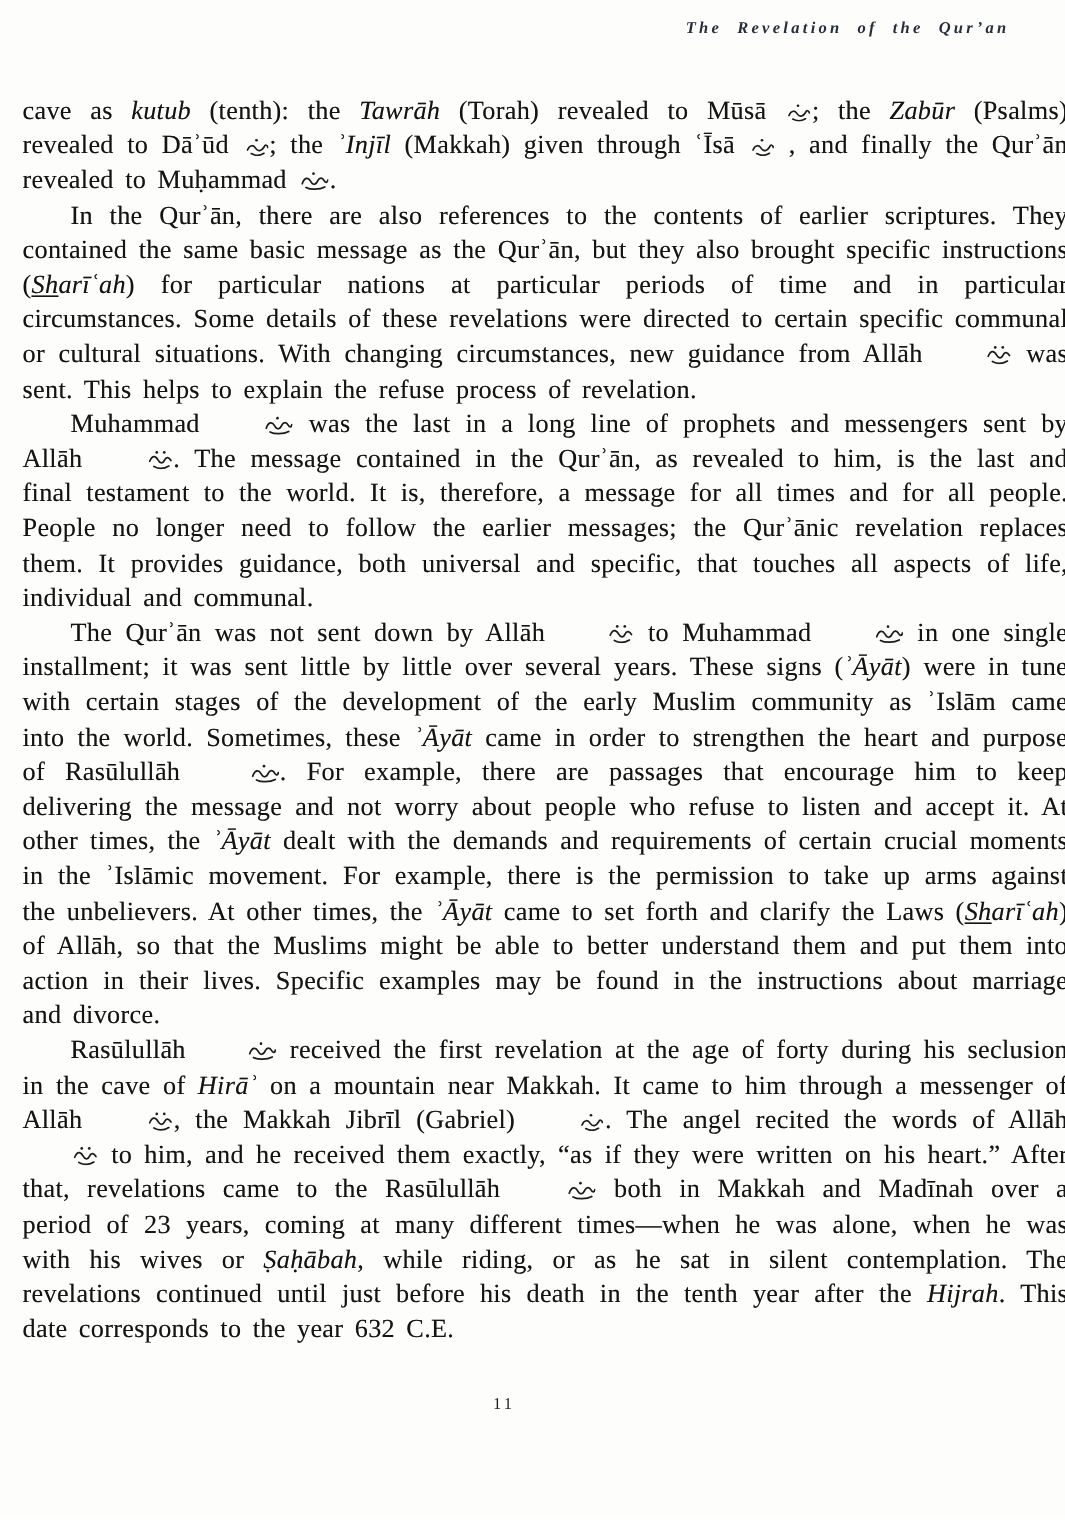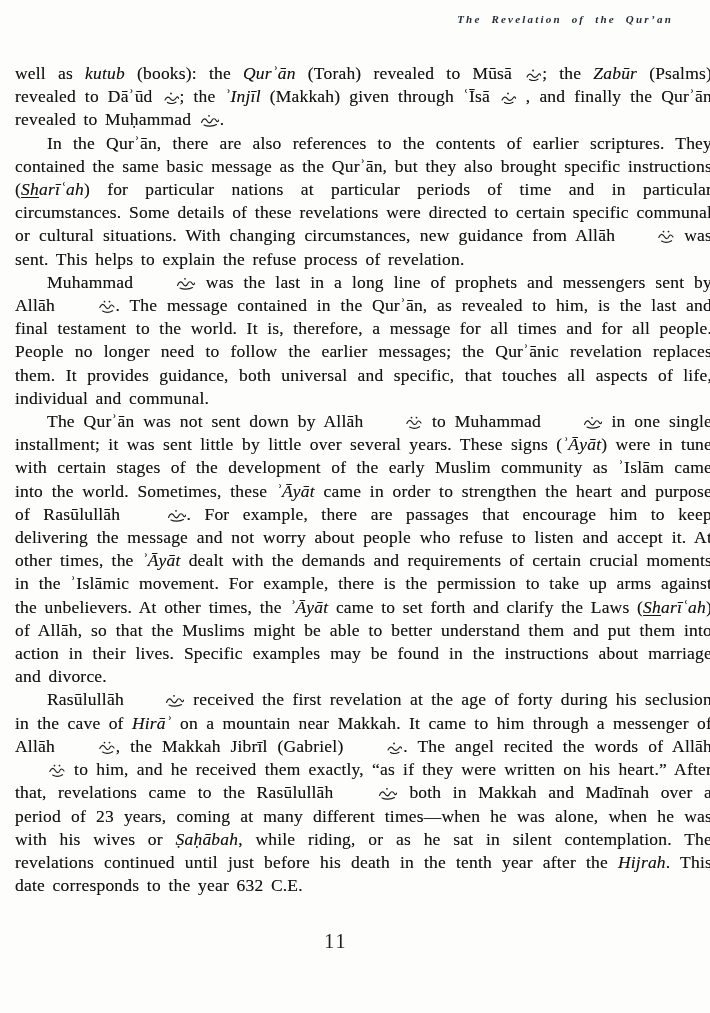--- a/index.html
+++ b/index.html
@@ -38,33 +38,33 @@
     display:inline-block;
     vertical-align:-2px;
     margin:0 1px;
     line-height:0;
   }
   .hon svg{display:inline-block;}
   .page-number{
     position:absolute;
     top:930px;left:0;width:672px;
     text-align:center;
-    font-size:20px;
+    font-size:11px;
     letter-spacing:2px;
     color:#1e1e1e;
   }
 </style>
 </head>
 <body>
 
 <div class="page">
   <div class="running-header">The Revelation of the Qur’an</div>
 
   <div class="body-text">
-      <p class="para"><span>well as </span><span class="i">kutub</span><span> (books): the </span><span class="i">Qurʾān</span><span> (Torah) revealed to Mūsā </span><span class="hon"><svg width="16" height="12" viewBox="0 0 16 12">
+      <p class="para"><span>cave as </span><span class="i">kutub</span><span> (tenth): the </span><span class="i">Tawrāh</span><span> (Torah) revealed to Mūsā </span><span class="hon"><svg width="16" height="12" viewBox="0 0 16 12">
             <path d="M2,8 C3.6,4.2 6,4.6 7.5,6.9 C9,9.2 11.5,8.8 13,6 C13.9,4.2 15.2,4.6 15.6,6.3" fill="none" stroke="#1c1c1c" stroke-width="1.15" stroke-linecap="round"></path>
             <path d="M4.5,10.4 C7,11.8 10.5,11.7 13,10.2" fill="none" stroke="#1c1c1c" stroke-width="1.15" stroke-linecap="round"></path>
             <circle cx="8" cy="1.5" r="0.9" fill="#1c1c1c"></circle>
           </svg></span><span>; the </span><span class="i">Zabūr</span><span> (Psalms) revealed to Dāʾūd </span><span class="hon"><svg width="16" height="12" viewBox="0 0 16 12">
             <path d="M2,8 C3.6,4.2 6,4.6 7.5,6.9 C9,9.2 11.5,8.8 13,6 C13.9,4.2 15.2,4.6 15.6,6.3" fill="none" stroke="#1c1c1c" stroke-width="1.15" stroke-linecap="round"></path>
             <path d="M4.5,10.4 C7,11.8 10.5,11.7 13,10.2" fill="none" stroke="#1c1c1c" stroke-width="1.15" stroke-linecap="round"></path>
             <circle cx="8" cy="1.5" r="0.9" fill="#1c1c1c"></circle>
           </svg></span><span>; the </span><span class="i">ʾInjīl</span><span> (Makkah) given through ʿĪsā </span><span class="hon"><svg width="16" height="12" viewBox="0 0 16 12">
             <path d="M2,8 C3.6,4.2 6,4.6 7.5,6.9 C9,9.2 11.5,8.8 13,6 C13.9,4.2 15.2,4.6 15.6,6.3" fill="none" stroke="#1c1c1c" stroke-width="1.15" stroke-linecap="round"></path>
             <path d="M4.5,10.4 C7,11.8 10.5,11.7 13,10.2" fill="none" stroke="#1c1c1c" stroke-width="1.15" stroke-linecap="round"></path>

